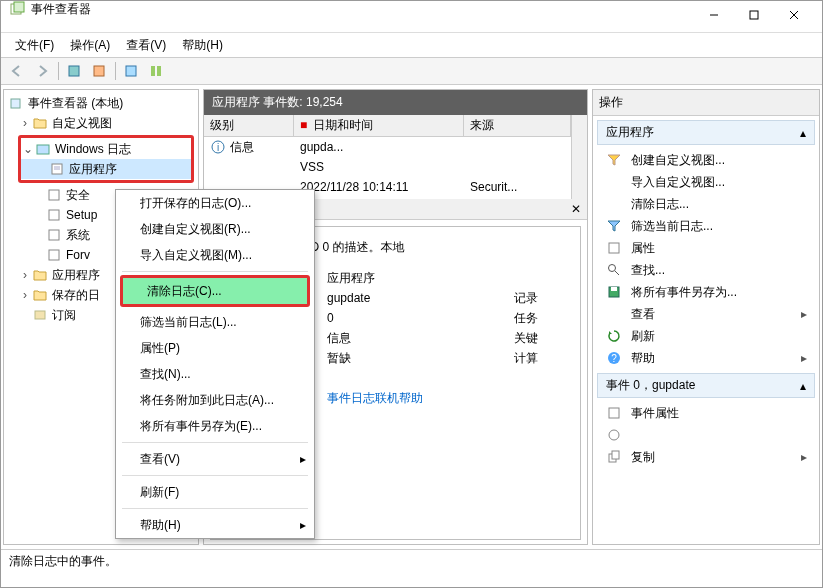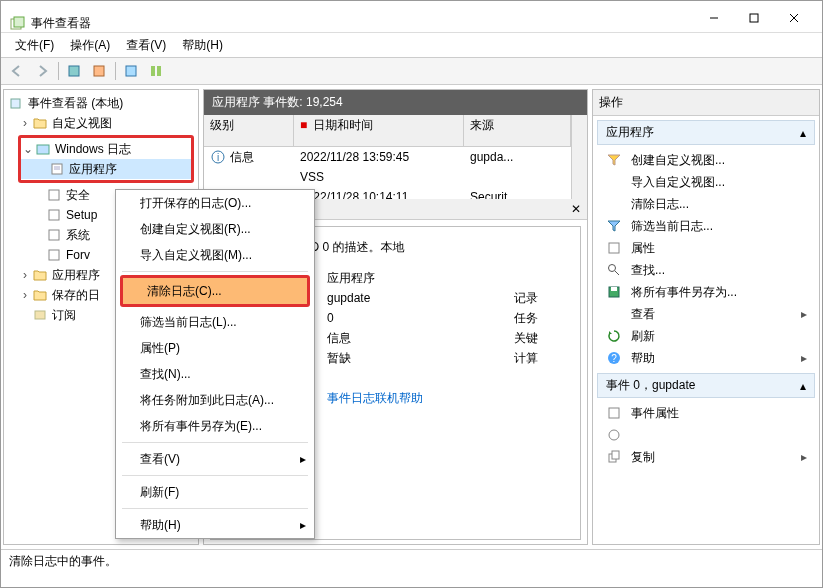--- a/index.html
+++ b/index.html
@@ -1,19 +1,19 @@
 <!DOCTYPE html>
 <html><head>
 <meta charset="utf-8">
 <style>
   html,body{margin:0;padding:0;font-family:"Microsoft YaHei","Segoe UI",sans-serif;font-size:12px;color:#000;background:#fff}
   *{box-sizing:border-box}
   .window{width:823px;height:588px;border:1px solid #999;background:#fff;display:flex;flex-direction:column;position:relative}
   
-  .titlebar{height:32px;display:flex;align-items:flex-end;padding:0 8px;border-bottom:1px solid #ddd}
+  .titlebar{height:32px;display:flex;align-items:flex-start;padding:0 8px;border-bottom:1px solid #ddd}
   .titlebar .ticon{width:16px;height:16px;margin-right:6px}
   .titlebar .title{flex:1}
   .winbtns{display:flex}
   .winbtn{width:40px;height:28px;display:flex;align-items:center;justify-content:center}
   
   .menubar{height:24px;display:flex;align-items:center;padding:0 6px}
   .menubar span{padding:19px 8px}
   
   .toolbar{height:28px;border-top:1px solid #ccc;border-bottom:1px solid #ccc;display:flex;align-items:center;padding:2px 4px;background:#f5f5f5}
   .tbtn{width:24px;height:22px;border:1px solid transparent;border-radius:2px;margin-right:1px;display:flex;align-items:center;justify-content:center}
@@ -25,21 +25,21 @@
   .tree{width:196px}
   .center{flex:1;min-width:0}
   .actions{width:228px}
   .tnode{display:flex;align-items:center;height:20px}
   .tw{display:inline-block;width:14px;text-align:center;color:#555}
   .ticon-sm{width:16px;height:16px;display:inline-flex;align-items:center;justify-content:center;margin-right:4px}
   .tnode.sel{background:#cde8ff}
   .redbox{border:3px solid #e03030;border-radius:3px}
   
   .chead{background:#5f5f5f;color:#fff;padding:4px 8px;font-size:12px}
-  .ghead{background:#f0f0f0;border-bottom:1px solid #ccc;display:flex;height:32px;}
+  .ghead{background:#f0f0f0;border-bottom:1px solid #ccc;display:flex;height:22px;}
   .gcell{border-right:1px solid #ccc;padding:2px 6px;box-sizing:border-box}
   .grow{display:flex;height:20px;align-items:center}
   .gc1{width:90px}
   .gc2{width:170px}
   .gc3{flex:1}
   .sbar{width:16px;background:#f0f0f0;border-left:1px solid #ccc}
   .detailbox{border:1px solid #bfbfbf;margin:6px 6px 4px 6px;padding:6px;background:#fff;position:relative;flex:1}
   .detailhdr{background:#f0f0f0;border-bottom:1px solid #ccc;padding:3px 6px;display:flex;justify-content:space-between}
   .kv{display:flex;height:20px;align-items:center}
   .kv .k{width:110px;padding-left:20px}
@@ -50,21 +50,21 @@
   .asec{background:#eaf3fb;border:1px solid #c9d8e6;padding:3px 8px;margin:4px;display:flex;justify-content:space-between;align-items:center}
   .aitem{display:flex;align-items:center;height:22px;padding:0 8px;margin:0 4px}
   .aitem .aicon{width:18px;height:16px;margin-right:8px;display:flex;align-items:center;justify-content:center}
   .aitem .arrow{margin-left:auto;color:#555}
   
   .status{height:38px;border-top:1px solid #ccc;padding:3px 8px}
   
   .ctxmenu{position:absolute;background:#fff;border:1px solid #a0a0a0;box-shadow:2px 3px 6px rgba(0,0,0,.25);width:200px;z-index:10}
   .citem{height:26px;display:flex;align-items:center;padding:0 24px 0 24px;position:relative}
   .citem .carrow{position:absolute;right:8px}
-  .citem.hov{background:#fdba74}
+  .citem.hov{background:#86efac}
   .csep{height:1px;background:#ddd;margin:3px 6px}
   svg{display:block}
 </style>
 </head>
 <body>
 
 <div class="window">
 
   <div class="titlebar">
     <span class="ticon">
@@ -254,21 +254,20 @@
           <div class="grow">
             <div class="gcell gc1" style="border:none;display:flex;align-items:center">
               <span class="ticon-sm">
                   <svg width="14" height="14">
                     <circle cx="7" cy="7" r="6" fill="#fff" stroke="#37a"></circle>
                     <text x="7" y="11" font-size="10" text-anchor="middle" fill="#37a">i</text>
                   </svg>
                 </span>
               <span>信息</span>
             </div>
-            <div class="gcell gc2" style="border:none">2022/11/28 13:59:45</div>
             <div class="gcell gc3" style="border:none">gupda...</div>
           </div>
           <div class="grow">
             <div class="gcell gc1" style="border:none"></div>
             <div class="gcell gc3" style="border:none">VSS</div>
           </div>
           <div class="grow">
             <div class="gcell gc1" style="border:none"></div>
             <div class="gcell gc2" style="border:none">2022/11/28 10:14:11</div>
             <div class="gcell gc3" style="border:none">Securit...</div>

